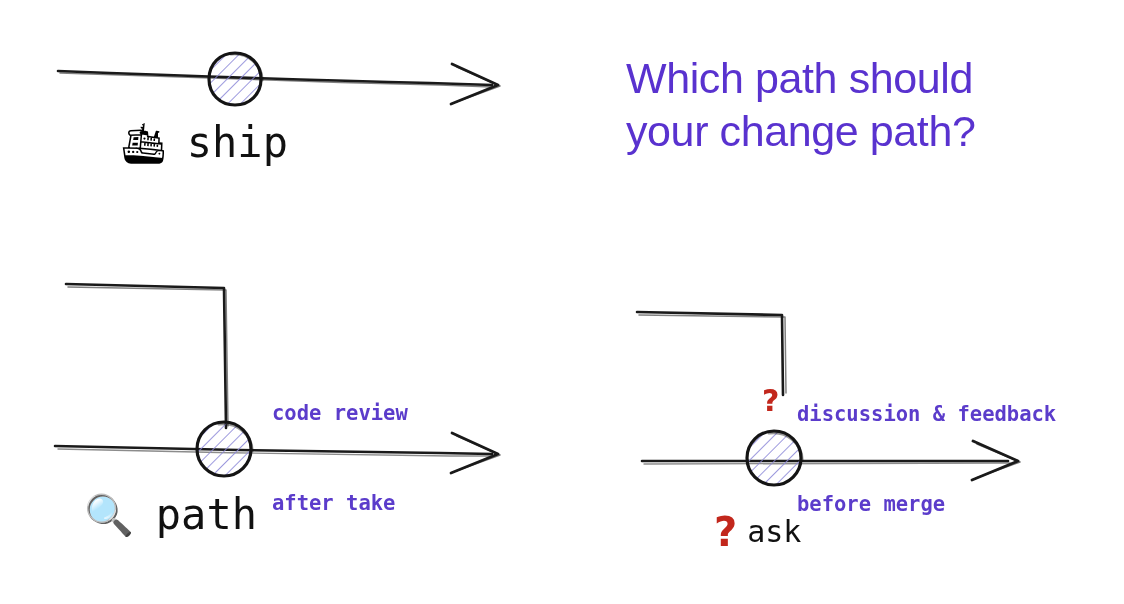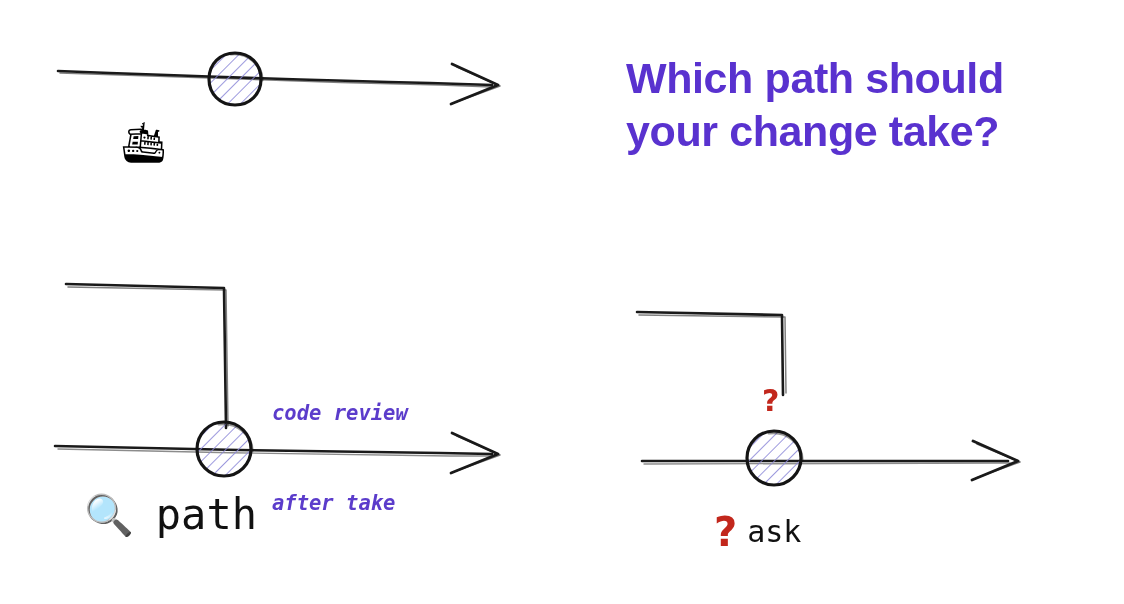--- a/index.html
+++ b/index.html
@@ -55,36 +55,35 @@
 
   
 
   .title {
     position: absolute;
     left: 626px;
     top: 52px;
     width: 470px;
     color: #5932cf;
     font-family: "Liberation Sans", sans-serif;
-    font-weight: bold;
+    font-weight: normal;
     font-size: 43px;
     line-height: 1.24;
     letter-spacing: -0.4px;
   }
   .title-line { display: block; white-space: pre; }
 
   .annotation {
     position: absolute;
     color: #5b3ccb;
     font-family: "DejaVu Sans Mono", "Liberation Mono", monospace;
     font-size: 20.5px;
     line-height: 1.45;
     font-weight: bold;
     white-space: pre;
-    font-style: italic;
   }
   .annotation-line { display: block; }
 
   #annotation-show  { left: 272px; top: 340px; }
   #annotation-ask   { left: 797px; top: 341px; }
 
   .path-label {
     position: absolute;
     display: flex;
     align-items: center;
@@ -182,37 +181,42 @@
       <path class="ink" stroke-width="1.6" opacity="0.6" d="M977 444 L 1020 462 L 976 478"></path>
 
       <circle class="hatch-fill" cx="774" cy="458" r="27" fill="url(#hatchPattern)"></circle>
       <path class="node-outline" d="M774 431 C 789 431, 801 443, 801 458 C 801 473, 789 485, 774 485 C 759 485, 747 473, 747 458 C 747 443, 759 431, 774 431 Z"></path>
       <path class="node-outline" stroke-width="1.4" opacity="0.45" d="M769 433 C 787 430, 802 444, 802 460"></path>
     </g>
   </svg>
 
   <div class="title">
     <span class="title-line">Which path should</span>
-    <span class="title-line">your change take?</span>
+    <span class="title-line">your change path?</span>
   </div>
 
   <div class="path-label" id="label-ship">
     <span class="label-icon">🛳</span>
+    <span class="label-text">ship</span>
   </div>
 
   <div class="annotation" id="annotation-show">
     <span class="annotation-line">code review</span>
     <span class="annotation-line">after take</span>
   </div>
 
   <div class="path-label" id="label-show">
     <span class="label-icon">🔍</span>
     <span class="label-text">path</span>
   </div>
 
+  <div class="annotation" id="annotation-ask">
+    <span class="annotation-line">discussion &amp; feedback</span>
+    <span class="annotation-line">before merge</span>
+  </div>
 
   <div class="query-mark">?</div>
 
   <div class="path-label" id="label-ask">
     <span class="label-icon">?</span>
     <span class="label-text">ask</span>
   </div>
 
 </div>
 

